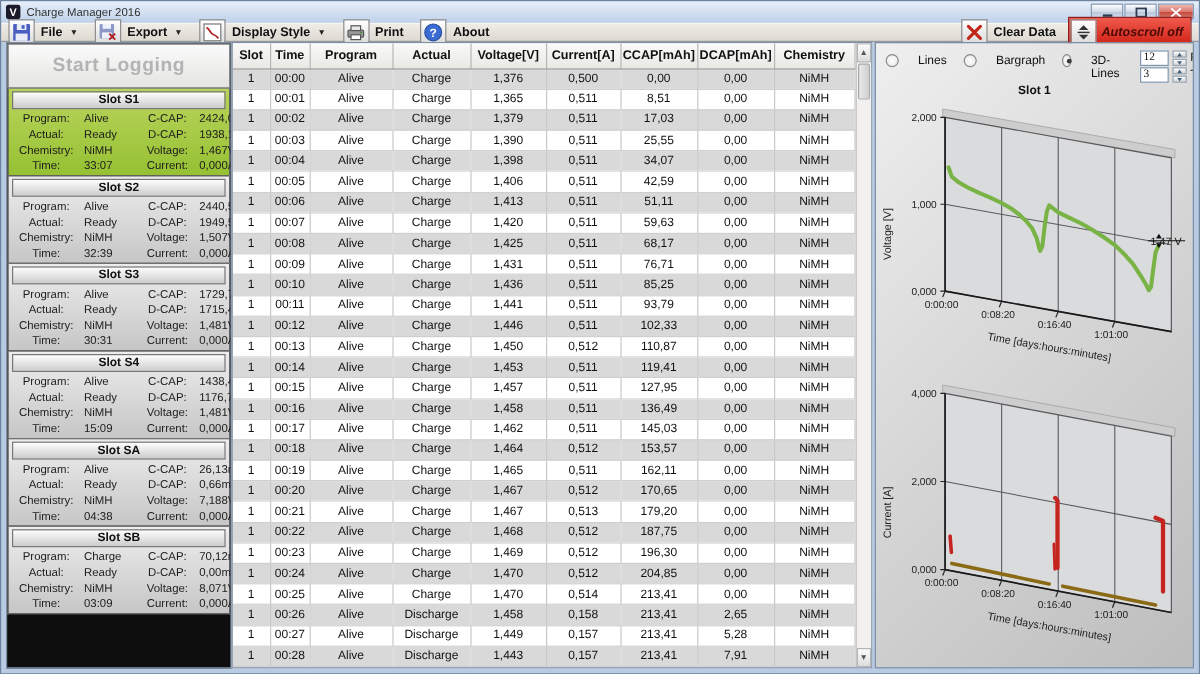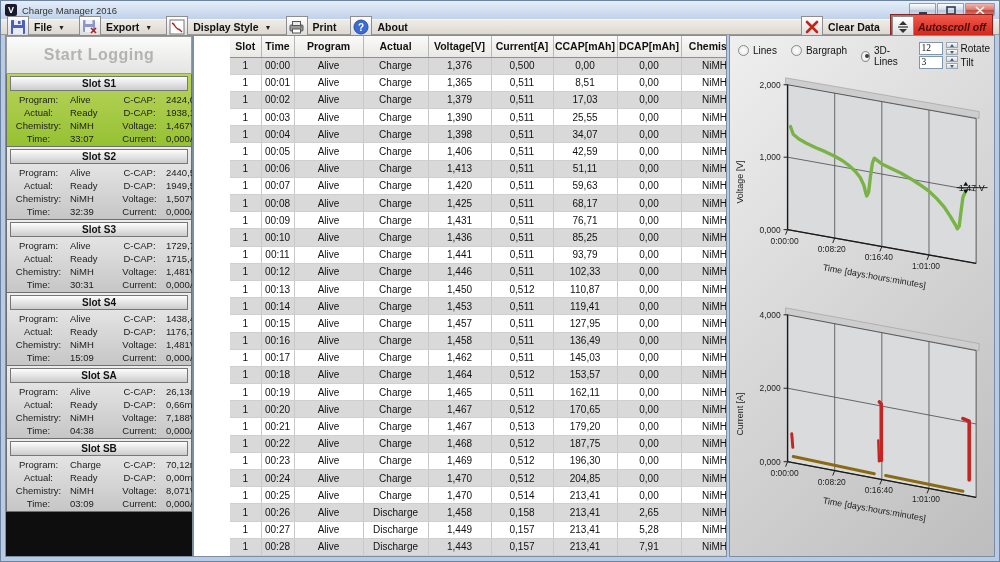--- a/index.html
+++ b/index.html
@@ -34,34 +34,34 @@
   .start-logging { height:38px; background:linear-gradient(#fbfbfb,#e4e4e2); border:1px solid #9a9a9a; display:flex; align-items:center; justify-content:center; font-size:16px; font-weight:bold; color:#b3b3b3; letter-spacing:0.5px; }
   .slot-panel { height:73px; background:linear-gradient(#ededed,#c6c6c6); border:1px solid #6f6f6f; border-top:none; padding:2px 3px; }
   .slot-panel.green { background:linear-gradient(#b9d45c,#96c133); }
   .slot-header { height:15px; border:1px solid #777; background:linear-gradient(#fdfdfd,#cccccc); font-size:10px; font-weight:bold; text-align:center; line-height:14px; color:#111; margin-bottom:2px; }
   .slot-grid { display:grid; grid-template-columns:60px 46px 50px 1fr; font-size:9.5px; line-height:13px; color:#1c1c1c; }
   .slot-grid .lab { font-weight:normal; text-align:center; padding-right:3px; }
   .slot-grid .val { text-align:left; }
 
   
   .table-area { width:534px; background:#fff; border:1px solid #7b8ea6; display:flex; overflow:hidden; }
-  table.log { border-collapse:collapse; table-layout:fixed; width:518px; font-size:10px; color:#111;margin-left:36px; }
+  table.log { border-collapse:collapse; table-layout:fixed; width:518px; font-size:10px; color:#111; }
   table.log th { height:21px; background:linear-gradient(#fafaf9,#e9e8e5); border-right:1px solid #b7b7b7; border-bottom:1px solid #8f8f8f; font-size:10.5px; font-weight:bold; }
   table.log td { height:16.8px; text-align:center; border-right:1px solid #c9c9c9; border-bottom:1px solid #cfcfcf; overflow:hidden; white-space:nowrap; }
   table.log tr.alt td { background:#d9d9d9; }
   .vscroll { width:16px; background:#f1f0ee; border-left:1px solid #c0c0c0; display:flex; flex-direction:column; }
   .vs-btn { height:16px; background:linear-gradient(#fcfcfc,#dcdcdc); border:1px solid #b5b5b5; display:flex; align-items:center; justify-content:center; font-size:7px; color:#555; }
   .vs-track { flex:1; position:relative; }
   .vs-thumb { position:absolute; top:1px; left:1px; right:1px; height:30px; background:linear-gradient(90deg,#e9e9e9,#cfcfcf); border:1px solid #a7a7a7; border-radius:2px; }
 
   
   .gap-strip { width:2px; background:#b9cbe2; }
   .right-panel { flex:1; background:linear-gradient(135deg,#efefef 0%,#d8d8d8 45%,#bdbdbd 100%); border:1px solid #7b8ea6; display:flex; flex-direction:column; overflow:hidden; padding-top:4px; }
   .chart-controls { height:30px; display:flex; align-items:flex-start; padding:2px 4px 0 8px; flex:0 0 auto; }
-  .radio-item { display:flex; align-items:center; gap:4px; margin-right:14px; margin-top:3px; }
+  .radio-item { display:flex; align-items:flex-start; gap:16px; margin-right:14px; margin-top:3px; }
   .radio-circle { width:11px; height:11px; border-radius:50%; border:1px solid #8a8a8a; background:radial-gradient(#ffffff,#e3e3e3); position:relative; }
   .radio-circle.sel::after { content:""; position:absolute; left:2.5px; top:2.5px; width:4px; height:4px; border-radius:50%; background:#3c3c3c; }
   .radio-label { font-size:10px; color:#111; }
   .spin-group { margin-left:auto; display:flex; flex-direction:column; gap:1px; }
   .spin-row { display:flex; align-items:center; gap:3px; }
   .spin-box { width:24px; height:13px; background:#fff; border:1px solid #7f96ad; font-size:9.5px; padding-left:2px; color:#111; line-height:11px;font-family:Liberation Serif, serif; }
   .spin-arrows { width:12px; height:13px; display:flex; flex-direction:column; gap:1px; }
   .spin-arrows span { flex:1; background:linear-gradient(#fdfdfd,#d5d5d5); border:1px solid #9aa7b5; display:flex; align-items:center; justify-content:center; }
   .spin-arrows i { display:block; width:0; height:0; border-left:2.5px solid transparent; border-right:2.5px solid transparent; }
   .spin-arrows .up i { border-bottom:3px solid #44617e; }
@@ -701,20 +701,21 @@
                   <i></i>
                 </span>
                 <span class="dn">
                   <i></i>
                 </span>
               </span>
             <span class="spin-label">Tilt</span>
           </div>
         </div>
       </div>
+      <div class="chart-title">Slot 1</div>
       <div class="chart-box">
         <svg id="chart1" class="chart" height="228" viewBox="0 0 266 228">
             <polygon points="56,7 251,41 251,48 56,14" fill="#cdcdcd" stroke="#9c9c9c" stroke-width="0.6"></polygon>
             <polygon points="58,14 248,48 248,194 58,160" fill="#dadbdd" stroke="#56585b" stroke-width="1"></polygon>
             <line x1="105.5" y1="22.5" x2="105.5" y2="168.5" stroke="#56585b" stroke-width="0.9"></line>
             <line x1="153" y1="31" x2="153" y2="177" stroke="#56585b" stroke-width="0.9"></line>
             <line x1="200.5" y1="39.5" x2="200.5" y2="185.5" stroke="#56585b" stroke-width="0.9"></line>
             <line x1="58" y1="87" x2="248" y2="121" stroke="#56585b" stroke-width="0.9"></line>
             <line x1="58" y1="14" x2="58" y2="160" stroke="#1a1a1a" stroke-width="1.4"></line>
             <line x1="58" y1="160" x2="248" y2="194" stroke="#1a1a1a" stroke-width="1.4"></line>

